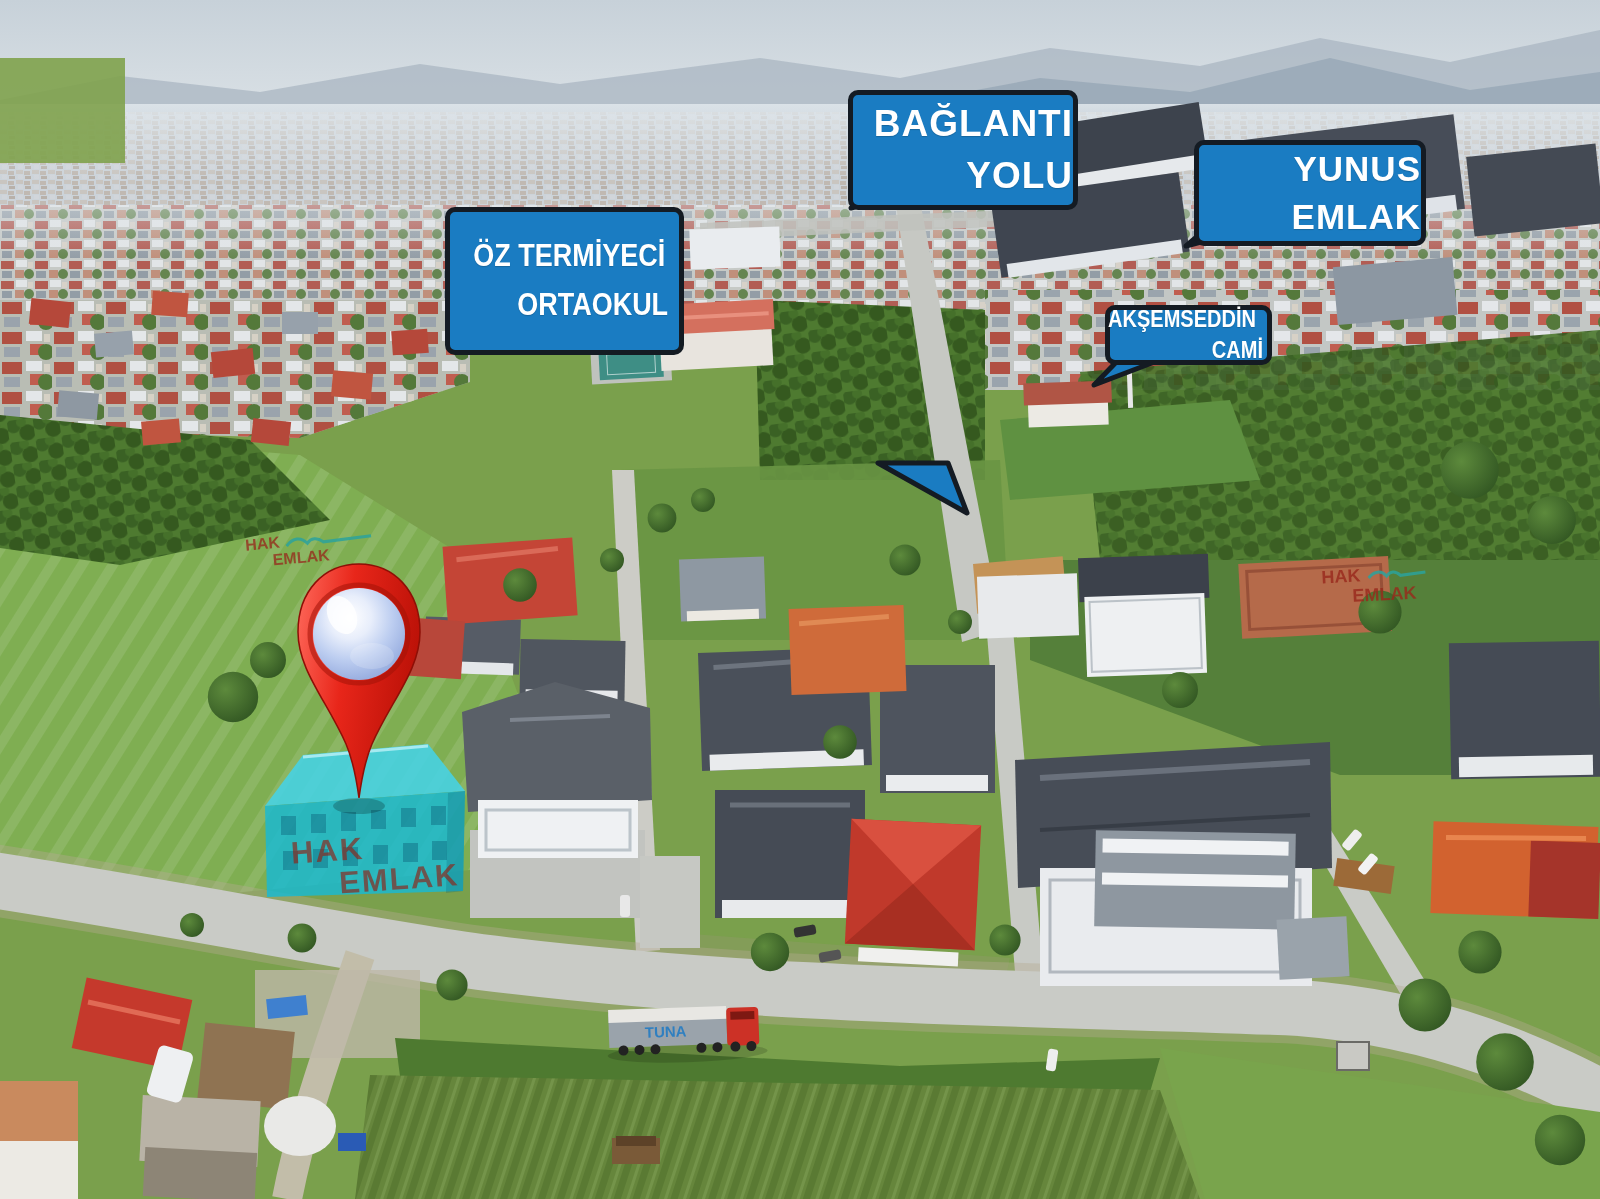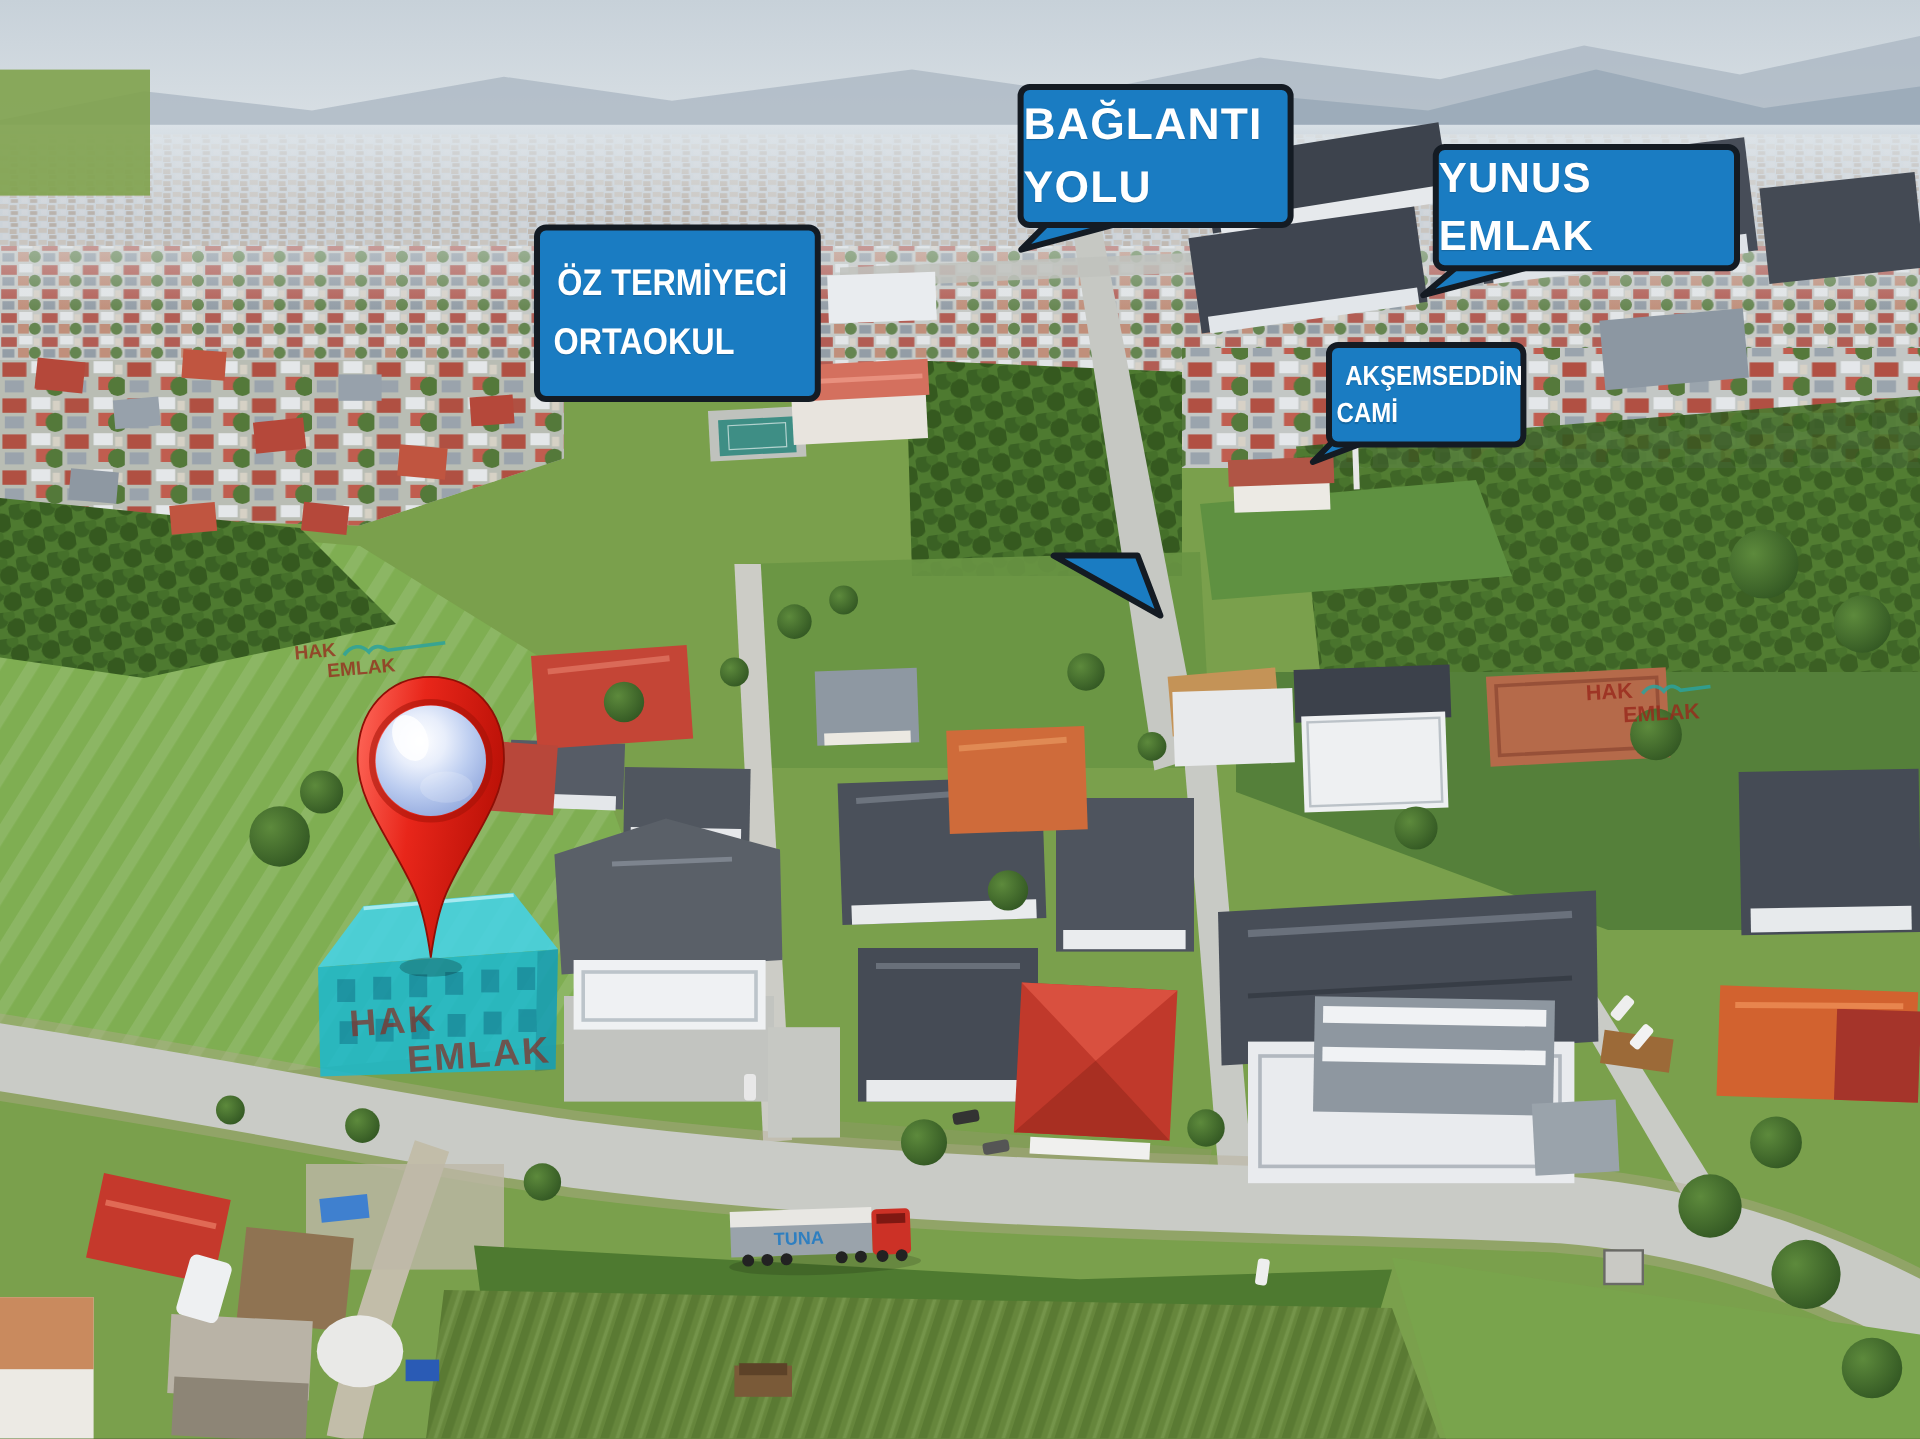--- a/index.html
+++ b/index.html
@@ -2,30 +2,30 @@
 <html><head>
 <meta charset="utf-8">
 <style>
   html,body{margin:0;padding:0;background:#222;}
   #stage{position:relative;width:1600px;height:1199px;overflow:hidden;
          font-family:"Liberation Sans",sans-serif;background:#7aa04c;}
   #stage svg{display:block;}
   .scene{position:absolute;left:0;top:0;z-index:1;}
   
   .callout{position:absolute;z-index:4;display:flex;flex-direction:column;
-           justify-content:center;align-items:flex-start;
+           justify-content:center;align-items:flex-end;
            background:#1a7cc2;border:5px solid #141b23;border-radius:10px;
            color:#fff;font-weight:bold;text-align:center;box-sizing:border-box;
-           text-shadow:0 1px 1px rgba(0,0,0,.18);}
+           text-shadow:0 1px 1px rgba(0,0,0,.18);margin-top:20px;}
   .callout span{display:block;white-space:nowrap;line-height:1.25;}
   .cond span{transform:scaleX(.87);}
   #co1{left:848px;top:70px;width:230px;height:120px;font-size:37px;letter-spacing:1px;gap:6px;}
-  #co2{left:1194px;top:120px;width:256px;height:106px;font-size:35px;letter-spacing:1px;gap:4px;}
+  #co2{left:1194px;top:120px;width:232px;height:106px;font-size:35px;letter-spacing:1px;gap:4px;}
   #co3{left:445px;top:187px;width:239px;height:148px;font-size:31px;gap:10px;}
-  #co4{left:1105px;top:285px;width:167px;height:88px;font-size:23px;gap:2px;}
+  #co4{left:1105px;top:285px;width:167px;height:60px;font-size:23px;gap:2px;}
   #co5{left:742px;top:378px;width:233px;height:92px;font-size:24px;gap:6px;}
   
   .pin{position:absolute;left:292px;top:560px;width:134px;height:260px;z-index:5;}
   
   .wm{position:absolute;z-index:3;font-weight:bold;pointer-events:none;}
   .wm .l1,.wm .l2{display:block;line-height:1;}
   #wm1{left:246px;top:534px;transform:rotate(-5deg);font-size:16px;color:rgba(150,44,29,.78);}
   #wm1 .l2{margin-left:26px;margin-top:1px;}
   #wm1 svg{position:absolute;left:40px;top:2px;}
   #wm2{left:292px;top:832px;transform:rotate(-4deg);font-size:31px;color:rgba(140,38,26,.68);letter-spacing:2px;}

